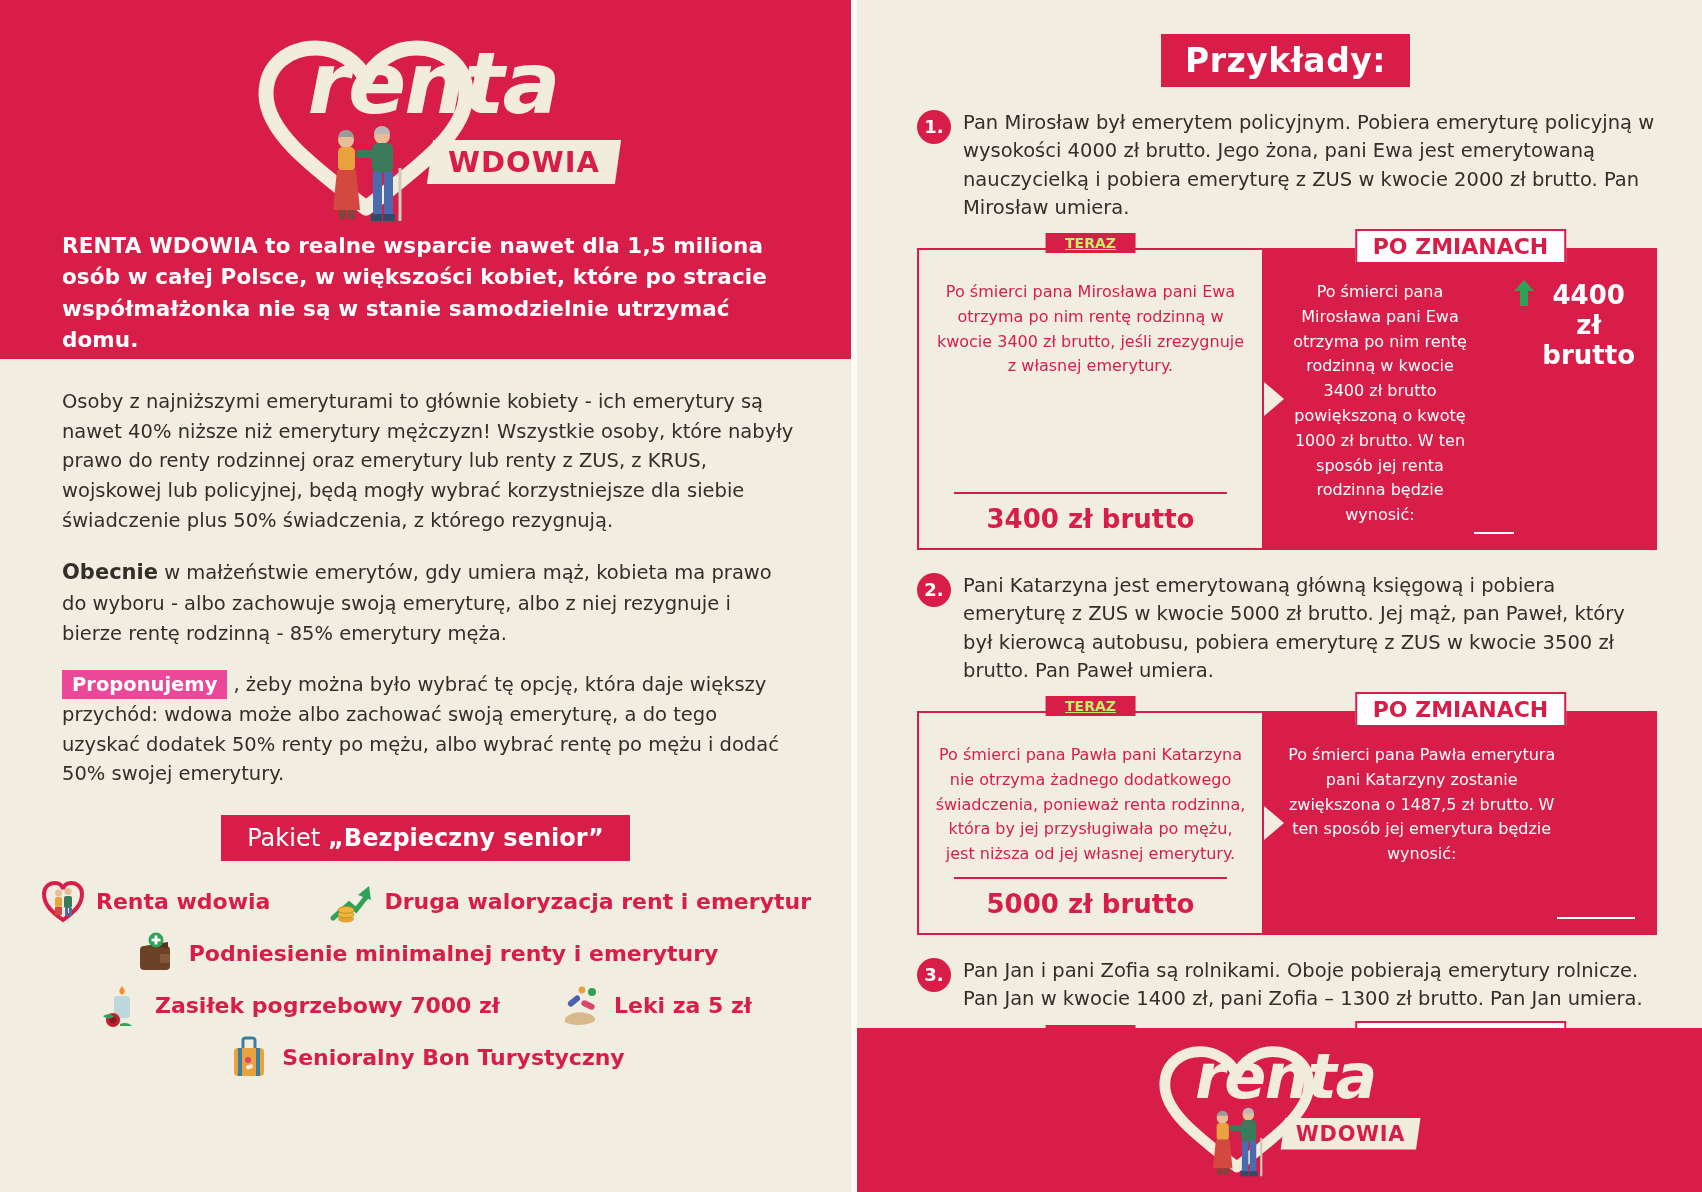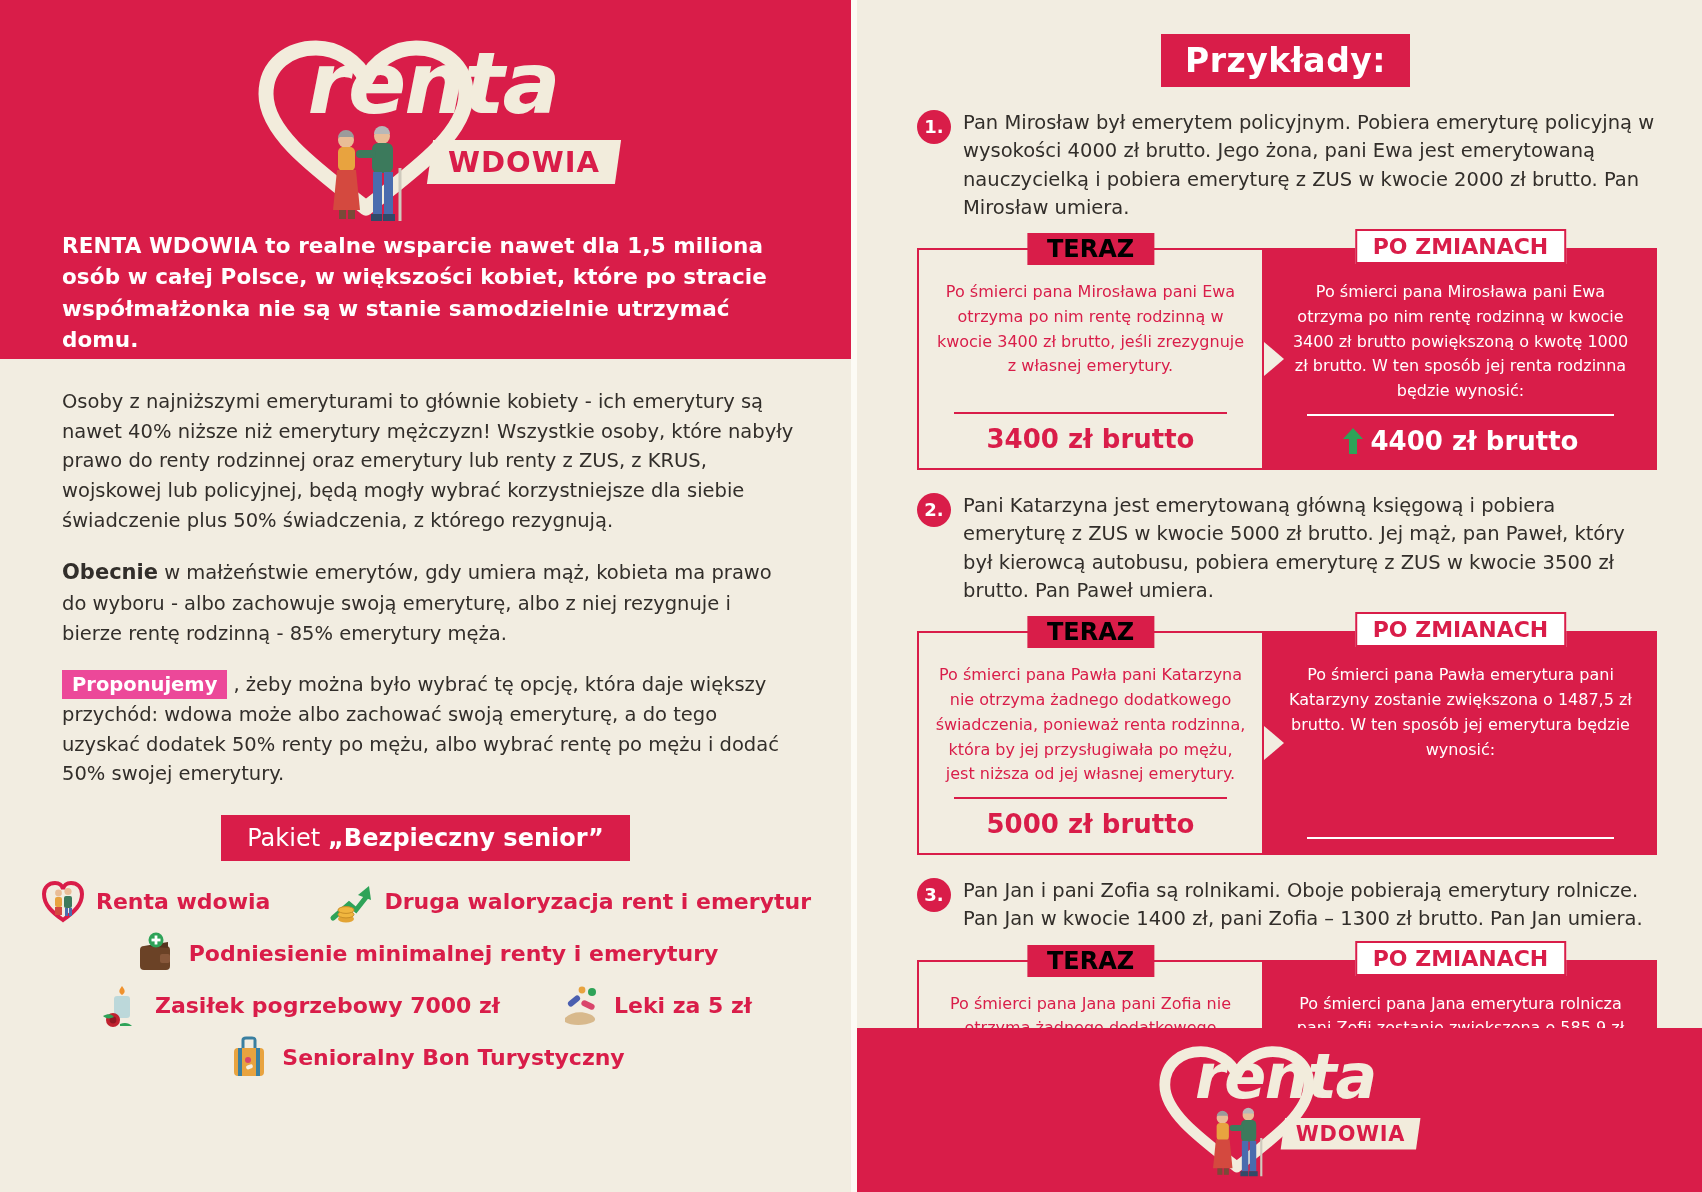--- a/index.html
+++ b/index.html
@@ -72,38 +72,38 @@
     margin-top:1px;
   }
   .compare{display:flex;margin-top:26px;align-items:stretch;}
   .teraz-box{
     position:relative;flex:0 0 311px;width:311px;background:#f2ede1;border:2px solid #d91d49;
     padding:26px 16px 12px;display:flex;flex-direction:column;text-align:center;
   }
   .teraz-box .box-text{margin:4px 0 10px;color:#d91d49;font-size:16px;line-height:1.55;}
   .box-label-teraz{
     position:absolute;top:-17px;left:50%;transform:translateX(-50%);
-    background:#d91d49;color:#000000;font-weight:700;font-size:24px;padding:2px 20px;white-space:nowrap;
+    background:#d91d49;color:#bef264;font-weight:700;font-size:14px;padding:2px 20px;white-space:nowrap;text-decoration:underline;
   }
   .sep-red{margin:auto auto 4px;width:88%;height:2px;background:#d91d49;}
   .amount-red{color:#d91d49;font-weight:700;font-size:26px;padding:6px 0 2px;}
   .po-box{
     position:relative;flex:1;background:#d91d49;color:#fff;
-    padding:26px 22px 12px;display:flex;flex-direction:column;text-align:center;
+    padding:26px 22px 12px;display:flex;text-align:center;
   }
   .po-box .box-text{margin:6px 0 10px;font-size:16px;line-height:1.55;}
   .box-label-po{
     position:absolute;top:-19px;left:50%;transform:translateX(-50%);
     background:#ffffff;color:#d91d49;border:2px solid #d91d49;
     font-weight:700;font-size:22px;padding:3px 16px;white-space:nowrap;
   }
   .sep-white{margin:auto auto 4px;width:88%;height:2px;background:#fff;}
   .amount-white{
     color:#fff;font-weight:700;font-size:26px;padding:6px 0 2px;
-    display:flex;align-items:center;justify-content:center;gap:8px;
+    display:flex;justify-content:center;gap:8px;
   }
   .notch{
     position:absolute;left:0;top:50%;transform:translateY(-50%);width:0;height:0;
     border-top:17px solid transparent;border-bottom:17px solid transparent;
     border-left:20px solid #f2ede1;
   }
   .up-arrow{width:20px;height:26px;flex:0 0 20px;}
   .footer{position:absolute;left:0;bottom:0;width:845px;height:164px;background:#d91d49;}
 </style>
 </head>

